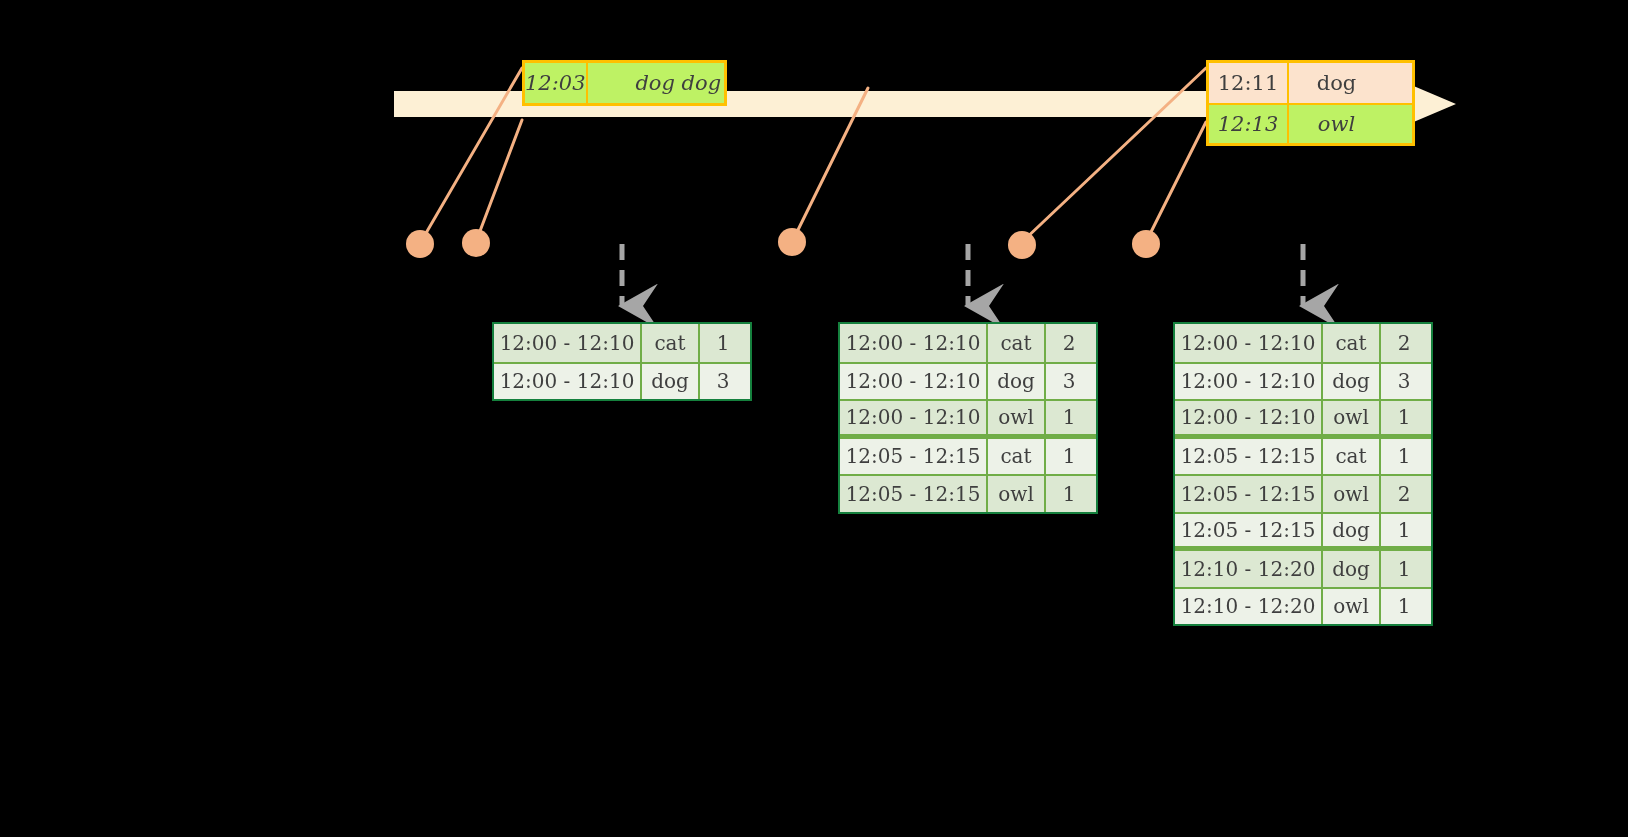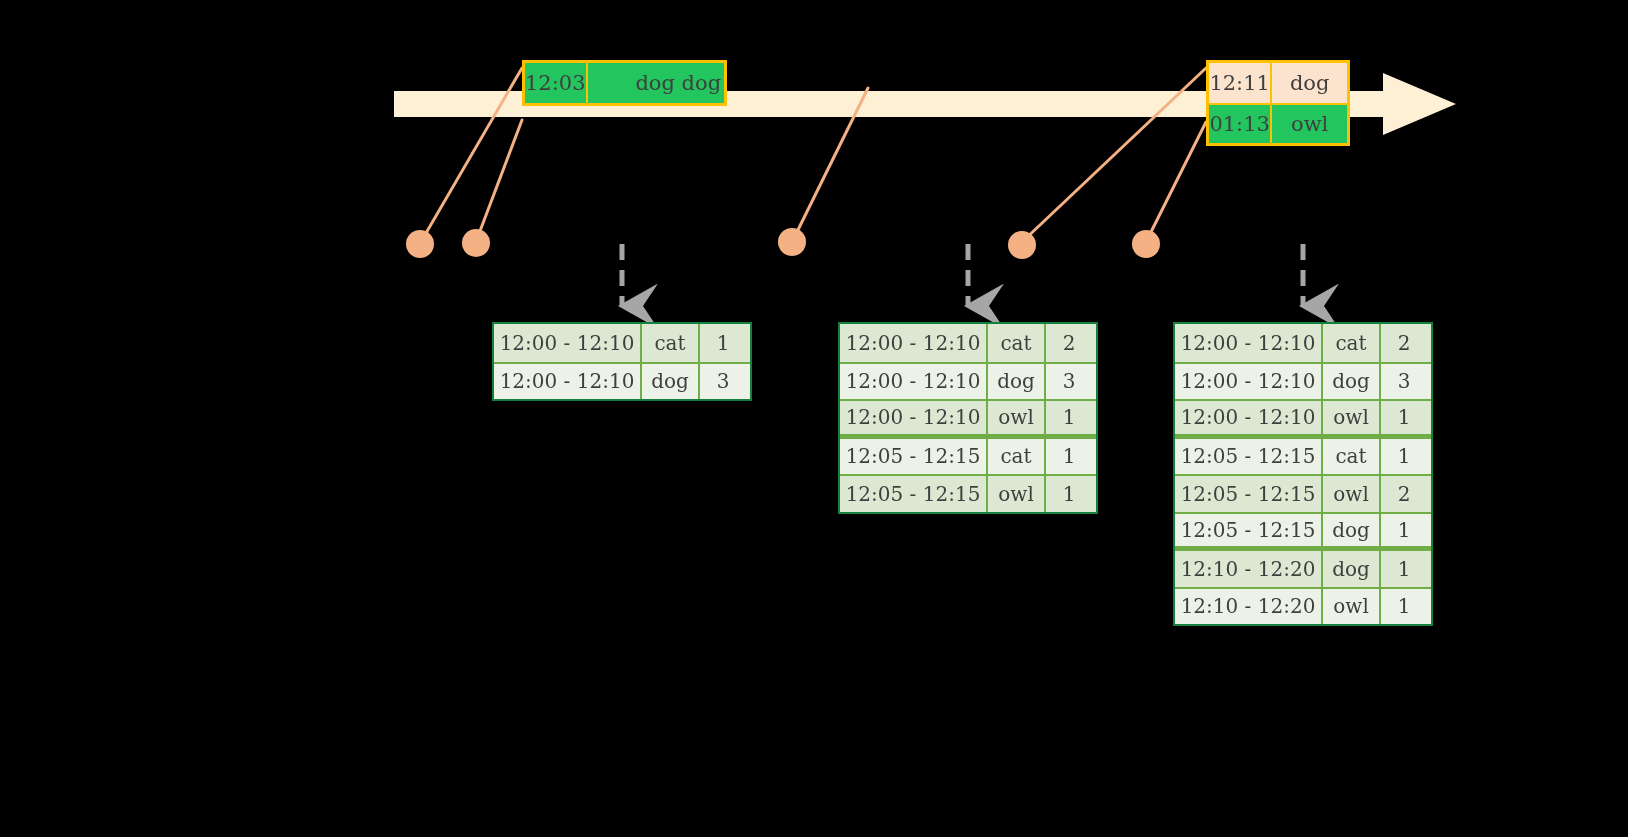--- a/index.html
+++ b/index.html
@@ -40,21 +40,21 @@
   .event-row {
     display: flex;
     flex-direction: row;
     height: 40px;
     box-sizing: border-box;
   }
   .event-row + .event-row {
     border-top: 2px solid #FFC000;
   }
   .event-row.shade-a { background: #FCE3CD; }
-  .event-row.shade-b { background: #22c55e; }
+  .event-row.shade-b { background: #bef264; font-style: italic; }
   .event-time {
     box-sizing: border-box;
     border-right: 2px solid #FFC000;
     display: flex;
     align-items: center;
     justify-content: center;
     color: #3f3f3f;
     font-size: 21px;
     font-family: "DejaVu Serif", serif;
     white-space: nowrap;
@@ -142,27 +142,27 @@
   </svg>
 
   <div class="event-box" style="left:522px; top:60px; width:205px;">
     <div class="event-row shade-b">
       <div class="event-time" style="width:87px;">12:03</div>
       <div class="event-words" style="width:132px;margin-left:45px;">dog dog</div>
     </div>
   </div>
 
 
-  <div class="event-box" style="left:1206px; top:60px; width:144px;">
+  <div class="event-box" style="left:1206px; top:60px; width:209px;">
     <div class="event-row shade-a">
       <div class="event-time" style="width:80px;">12:11</div>
       <div class="event-words" style="width:95px;">dog</div>
     </div>
     <div class="event-row shade-b">
-      <div class="event-time" style="width:80px;">01:13</div>
+      <div class="event-time" style="width:80px;">12:13</div>
       <div class="event-words" style="width:95px;">owl</div>
     </div>
   </div>
 
   <div class="result-table" id="result-table-1" style="left:492px; top:322px; width:260px;">
       <div class="res-row shade-a">
         <div class="res-win" style="width: 148px;">12:00 - 12:10</div>
         <div class="res-word" style="width: 58px;">cat</div>
         <div class="res-cnt" style="width: 46px;">1</div>
       </div>

